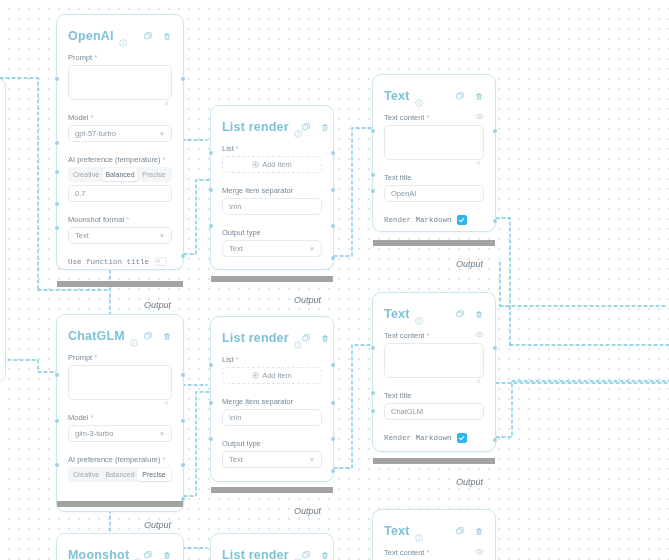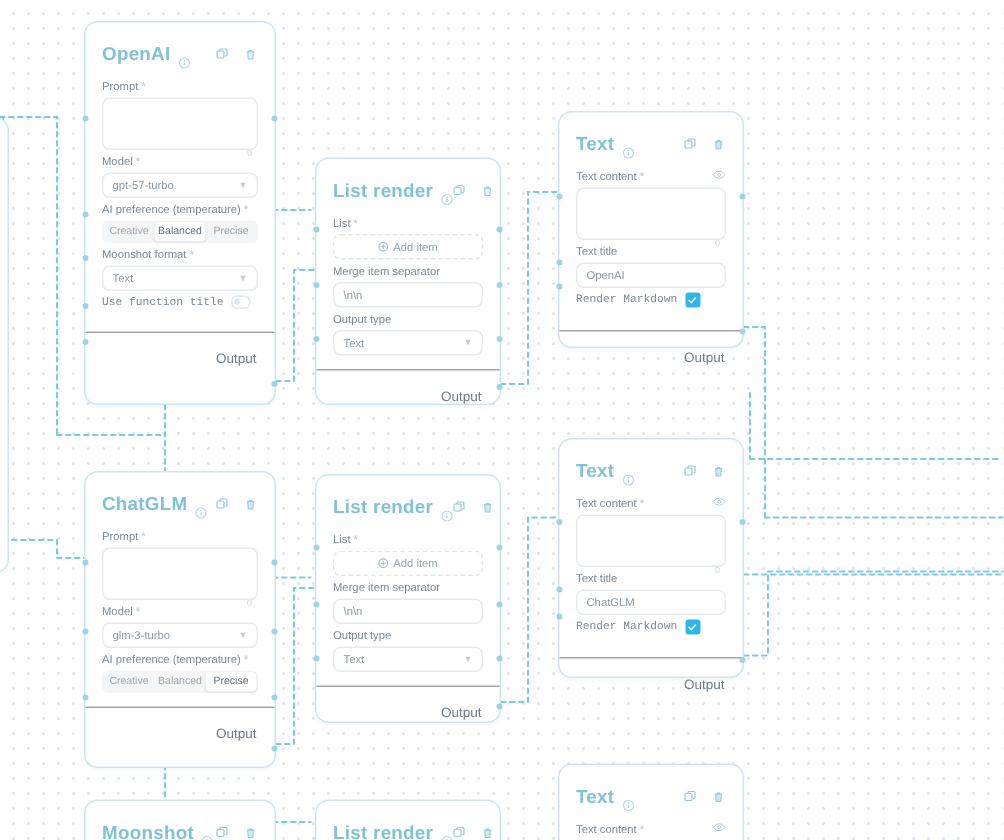--- a/index.html
+++ b/index.html
@@ -38,21 +38,21 @@
     white-space:nowrap;
   }
   .info-icon{
     margin-left:5px;width:8px;height:8px;flex:0 0 auto;
     position:relative;top:1px;
   }
   .head-actions{margin-left:auto;display:flex;gap:11px;align-items:center;padding-right:2px;}
   .head-actions svg{display:block;}
 
   .node-body{padding:2px 11px 6px 11px;}
-  .field{margin-bottom:3px;}
+  .field{margin-bottom:13px;}
   .field-label{
     font-size:7.5px;color:#7a8995;margin-bottom:3px;
     display:flex;align-items:center;
   }
   .req{color:#b7c3cc;margin-left:2px;font-size:7.5px;}
   .label-spacer{margin-left:auto;}
 
   .textarea-box{
     border:1px solid #e5eaef;border-radius:5px;background:#fff;
     height:33px;position:relative;
@@ -102,22 +102,22 @@
   .toggle{
     width:11px;height:7px;border-radius:4px;border:1px solid #e2e8ed;background:#fff;
     flex:0 0 auto;position:relative;
   }
   .toggle:after{
     content:"";position:absolute;left:1px;top:1px;width:4px;height:4px;border-radius:50%;
     background:#dfe6ec;
   }
 
   .node-foot{
-    border-top:1px solid #a3a3a3;
-    padding:7px 12px 7px 0;text-align:right;
+    border-top:6px solid #a3a3a3;
+    padding:7px 12px 7px 0;text-align:right;font-style:italic;
   }
   .foot-label{font-size:9px;color:#6d7b87;}
 
   
   .port{
     position:absolute;width:4px;height:4px;border-radius:50%;
     background:#9ed3e6;
   }
   .port.l{left:-2px;}
   .port.r{right:-2px;}
@@ -208,20 +208,23 @@
       <div class="field">
         <div class="field-label">
           <span>AI preference (temperature)</span>
           <span class="req">*</span>
         </div>
         <div class="seg">
           <div class="seg-item">Creative</div>
           <div class="seg-item on">Balanced</div>
           <div class="seg-item">Precise</div>
         </div>
+        <div class="input-box">
+          <span>0.7</span>
+        </div>
       </div>
       <div class="field">
         <div class="field-label">
           <span>Moonshot format</span>
           <span class="req">*</span>
         </div>
         <div class="select-box">
           <span>Text</span>
           <span class="caret">▼</span>
         </div>

